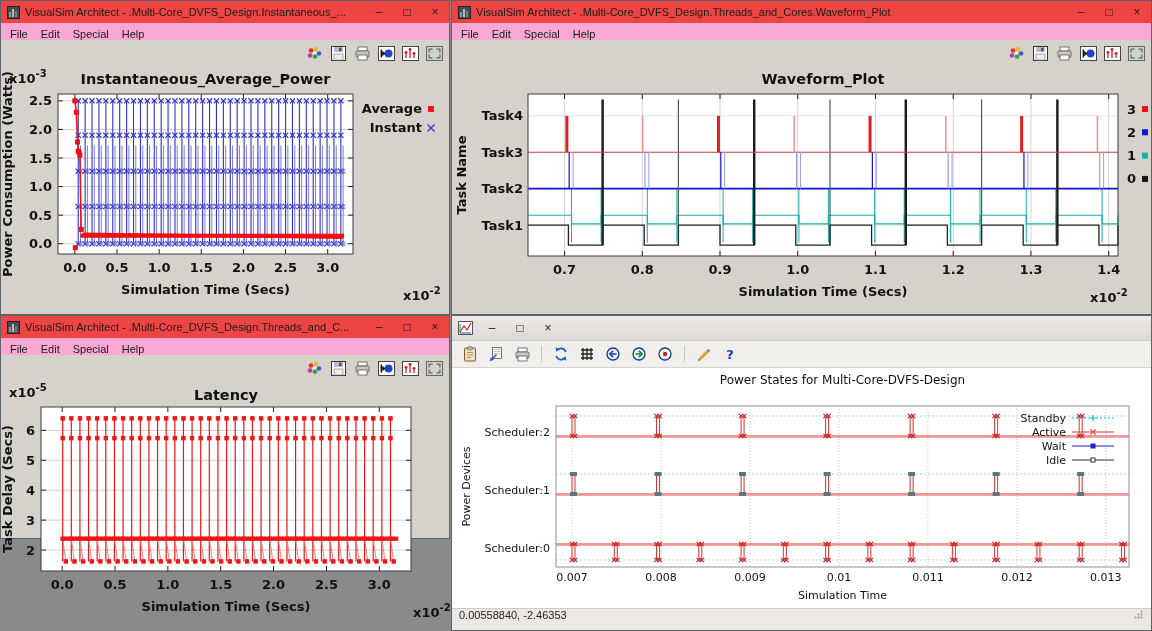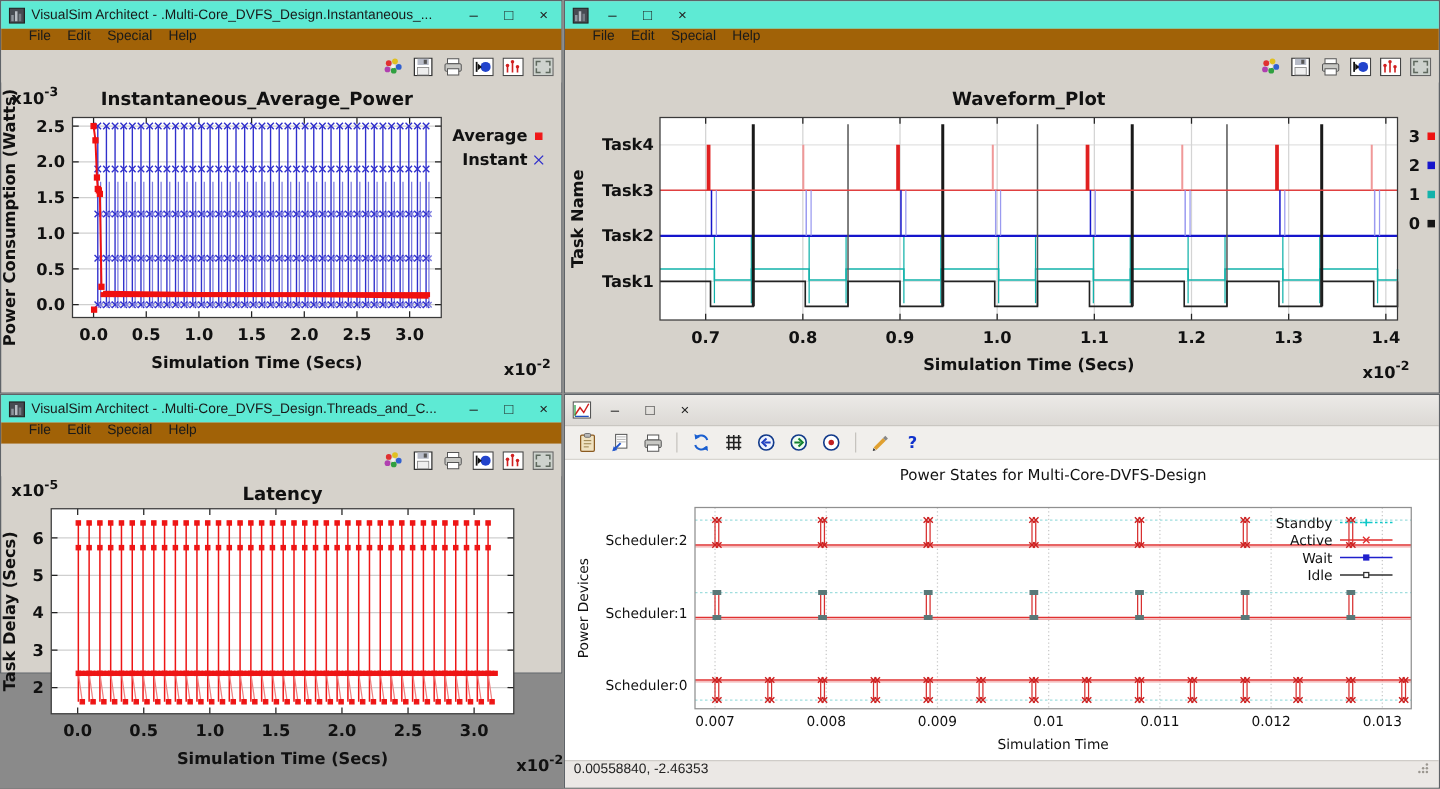--- a/index.html
+++ b/index.html
@@ -1,23 +1,23 @@
 <!DOCTYPE html>
 <html><head>
 <meta charset="utf-8">
 <style>
   *{box-sizing:border-box;margin:0;padding:0}
   body{font-family:"Liberation Sans",sans-serif;background:#555}
   .desktop{position:relative;width:1152px;height:631px;background:#8a8a8a;overflow:hidden}
   .win{position:absolute;display:flex;flex-direction:column;background:#d6d2cb;border:1px solid #5f6368}
-  .titlebar{height:22px;background:#5eead4;display:flex;align-items:center;padding-left:6px;gap:5px;flex:0 0 auto}
+  .titlebar{height:22px;background:#ef4444;display:flex;align-items:center;padding-left:6px;gap:5px;flex:0 0 auto}
   .titlebar .title{font-size:11px;color:#1a1a1a;white-space:nowrap;overflow:hidden;flex:1 1 auto}
   .controls{display:flex;height:100%;flex:0 0 auto}
   .ctl{width:28px;height:100%;display:flex;align-items:center;justify-content:center;font-size:12px;color:#222;background:transparent;border:0;font-family:inherit;cursor:default}
-  .menubar{height:17px;background:#a16207;display:flex;align-items:flex-start;gap:13px;padding:0 22px;flex:0 0 auto}
+  .menubar{height:17px;background:#f9a8d4;display:flex;align-items:flex-end;gap:13px;padding:0 9px;flex:0 0 auto}
   .menu{font-size:11px;color:#1a1a1a}
   .toolbar{height:26px;display:flex;align-items:center;padding:0 4px;gap:2px;flex:0 0 auto}
   .toolbar.right{justify-content:flex-end;background:#d6d2cb}
   .toolbar.flat{background:#f1efec;border-bottom:1px solid #d8d5d0;height:27px;gap:4px;padding-left:7px}
   .tool{width:22px;height:20px;display:flex;align-items:center;justify-content:center}
   .sep{width:1px;height:16px;background:#c6c3be;margin:0 4px}
   .chartzone{flex:1 1 auto;position:relative}
   .chartzone svg{position:absolute;left:0;top:0}
   .whitezone{background:#fff}
   .titlebar.t4{height:25px;background:linear-gradient(#eceae7,#dcd9d5);border-bottom:1px solid #c9c6c1}
@@ -647,20 +647,21 @@
   <section class="win" style="left:451px;top:0;width:701px;height:315px">
     <header class="titlebar">
       <span class="appicon">
           <svg width="13" height="13" style="display:block">
             <rect x="0.5" y="0.5" width="12" height="12" fill="#474b52" stroke="#222"></rect>
             <rect x="2" y="6" width="2" height="5" fill="#8f959d"></rect>
             <rect x="5" y="3" width="2" height="8" fill="#b8bdc4"></rect>
             <rect x="8" y="5" width="2" height="6" fill="#757b83"></rect>
           </svg>
         </span>
+      <span class="title">VisualSim Architect - .Multi-Core_DVFS_Design.Threads_and_Cores.Waveform_Plot</span>
       <span class="controls">
         <button class="ctl">–</button>
         <button class="ctl">□</button>
         <button class="ctl">×</button>
       </span>
     </header>
     <nav class="menubar">
         <span class="menu">File</span>
         <span class="menu">Edit</span>
         <span class="menu">Special</span>

